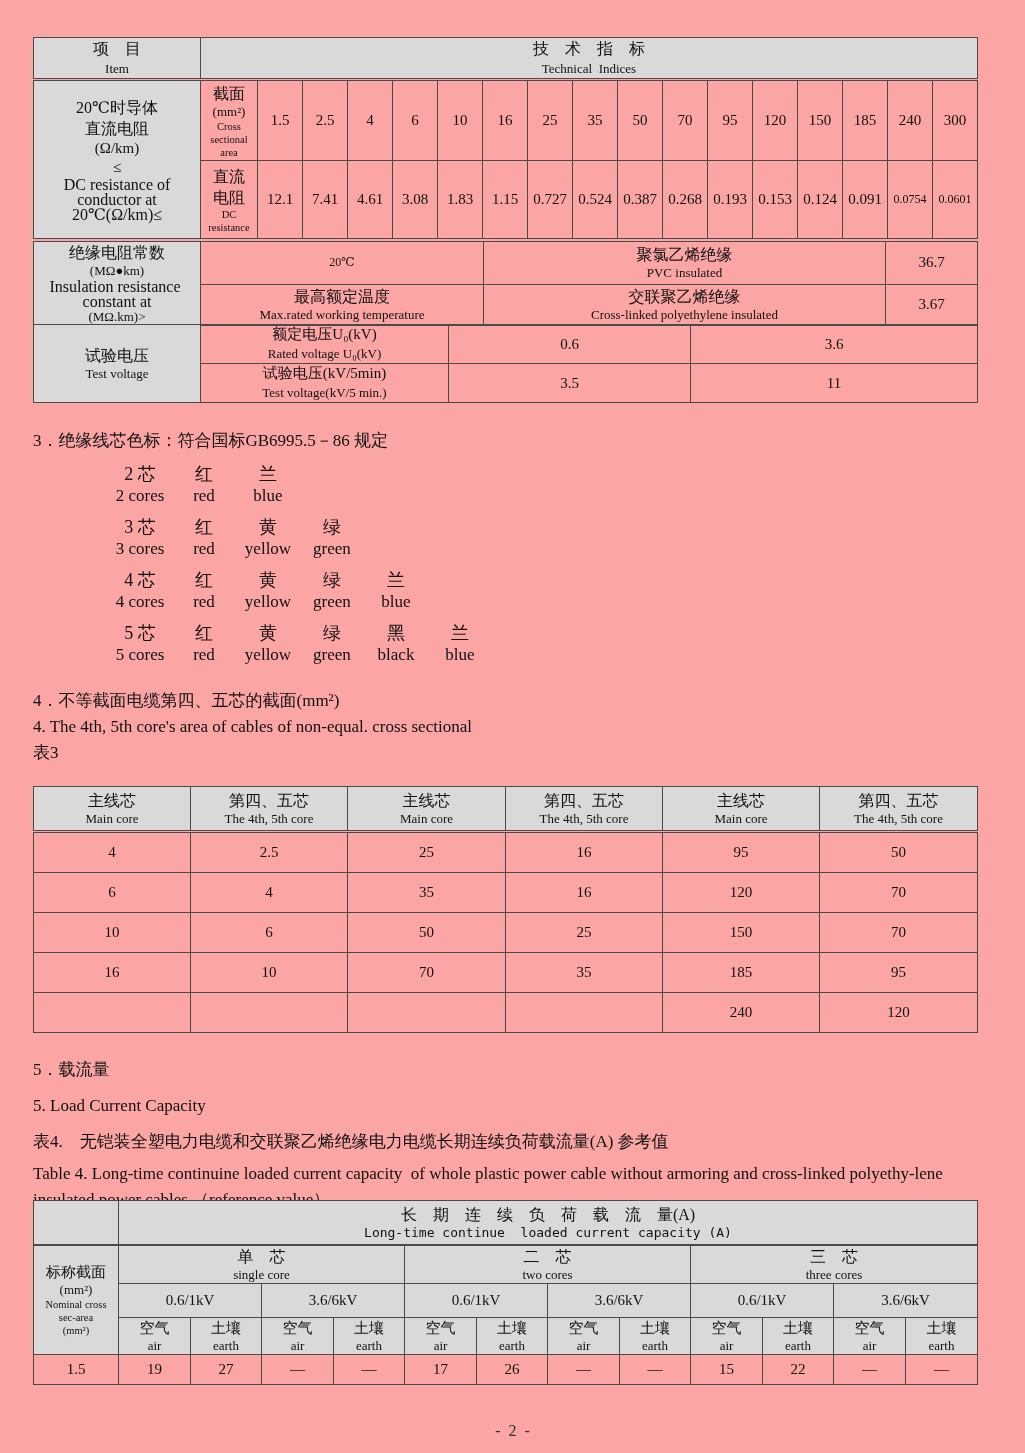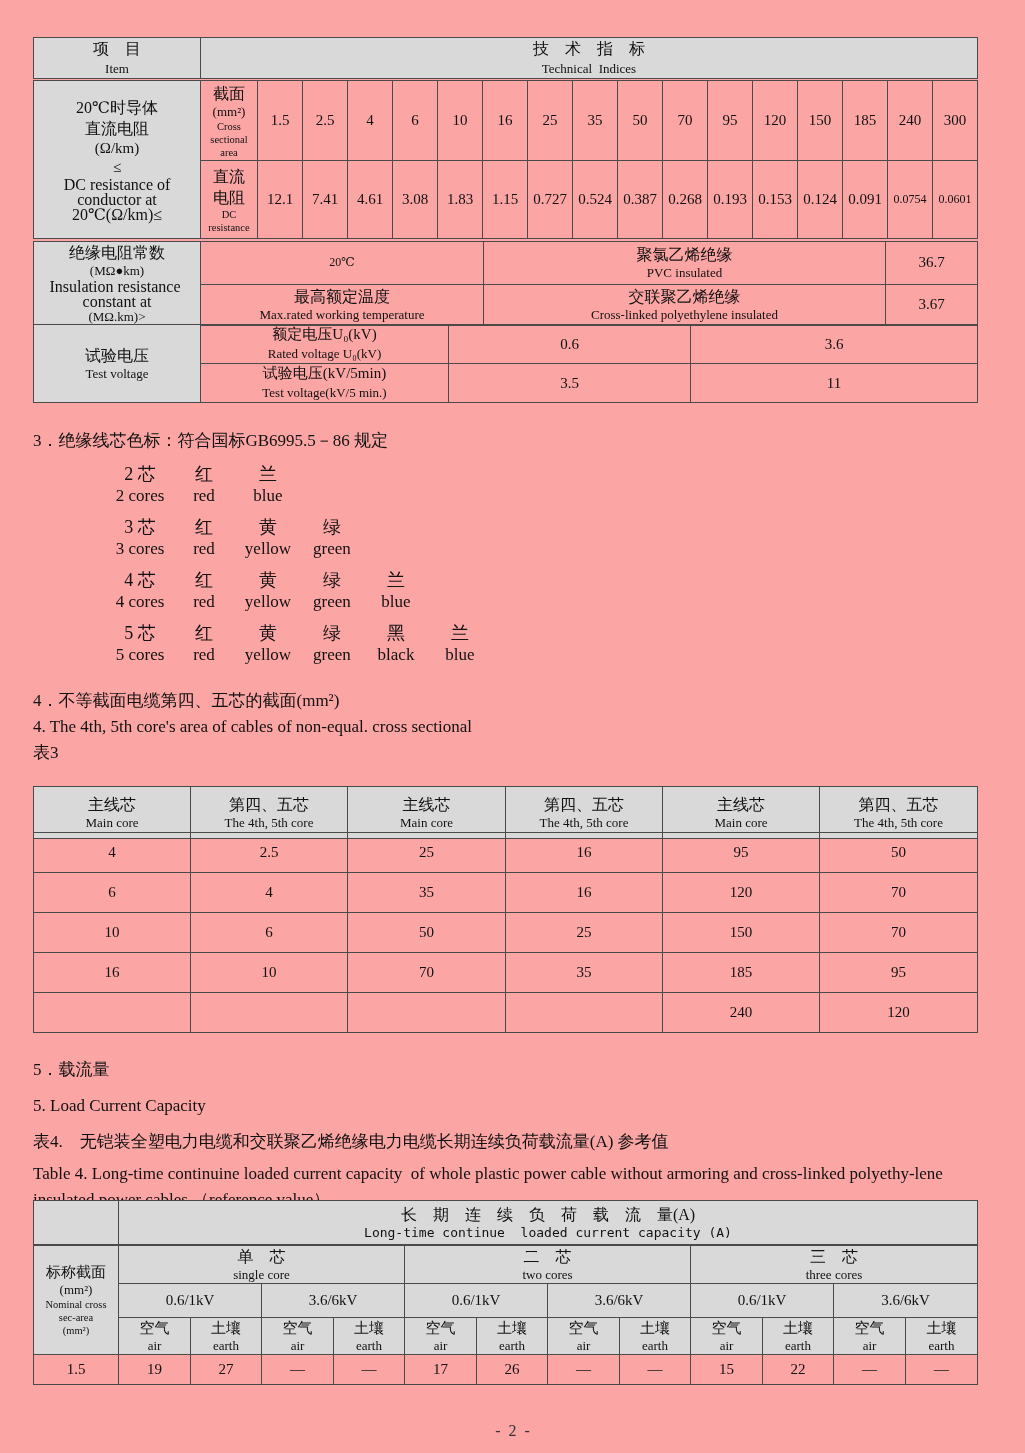--- a/index.html
+++ b/index.html
@@ -297,21 +297,21 @@
   <table id="t3h" style="top:786px">
     <colgroup>
         <col style="width:157px">
         <col style="width:157px">
         <col style="width:158px">
         <col style="width:157px">
         <col style="width:157px">
         <col style="width:158px">
       </colgroup>
     <tbody>
-        <tr style="height:52px">
+        <tr style="height:44px">
       <td class="gray">
             <div class="z16">主线芯</div>
             <div class="e13">Main core</div>
           </td>
       <td class="gray">
             <div class="z16">第四、五芯</div>
             <div class="e13">The 4th, 5th core</div>
           </td>
       <td class="gray">
             <div class="z16">主线芯</div>

